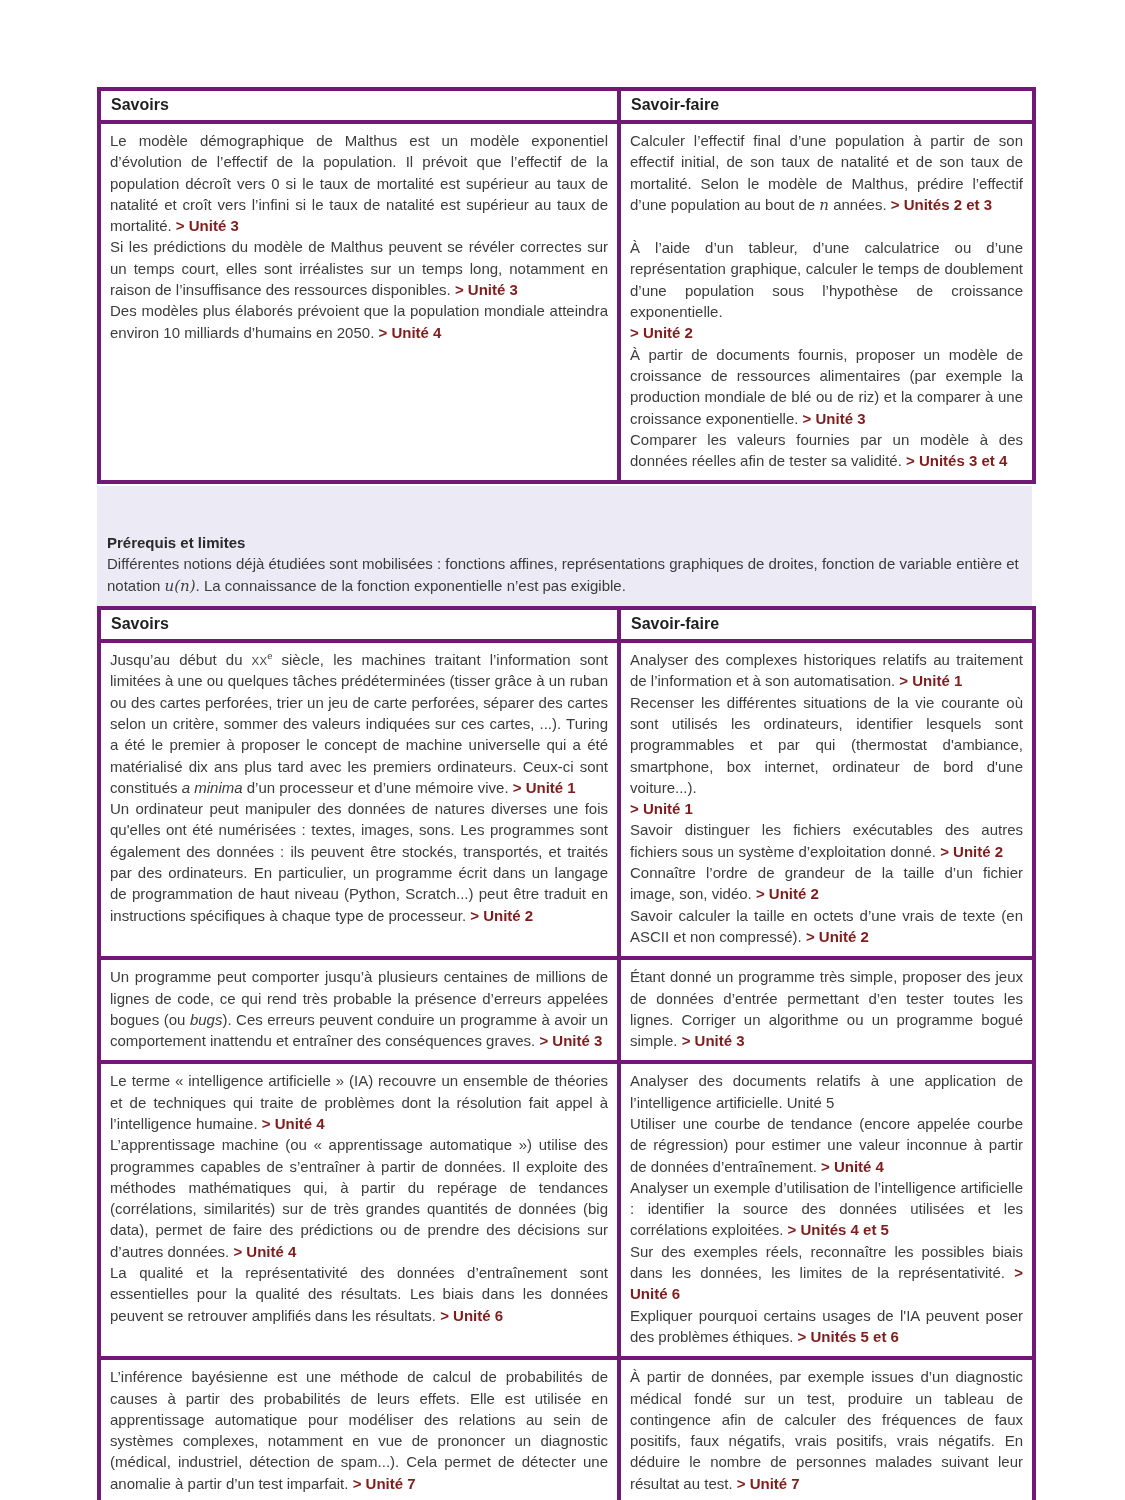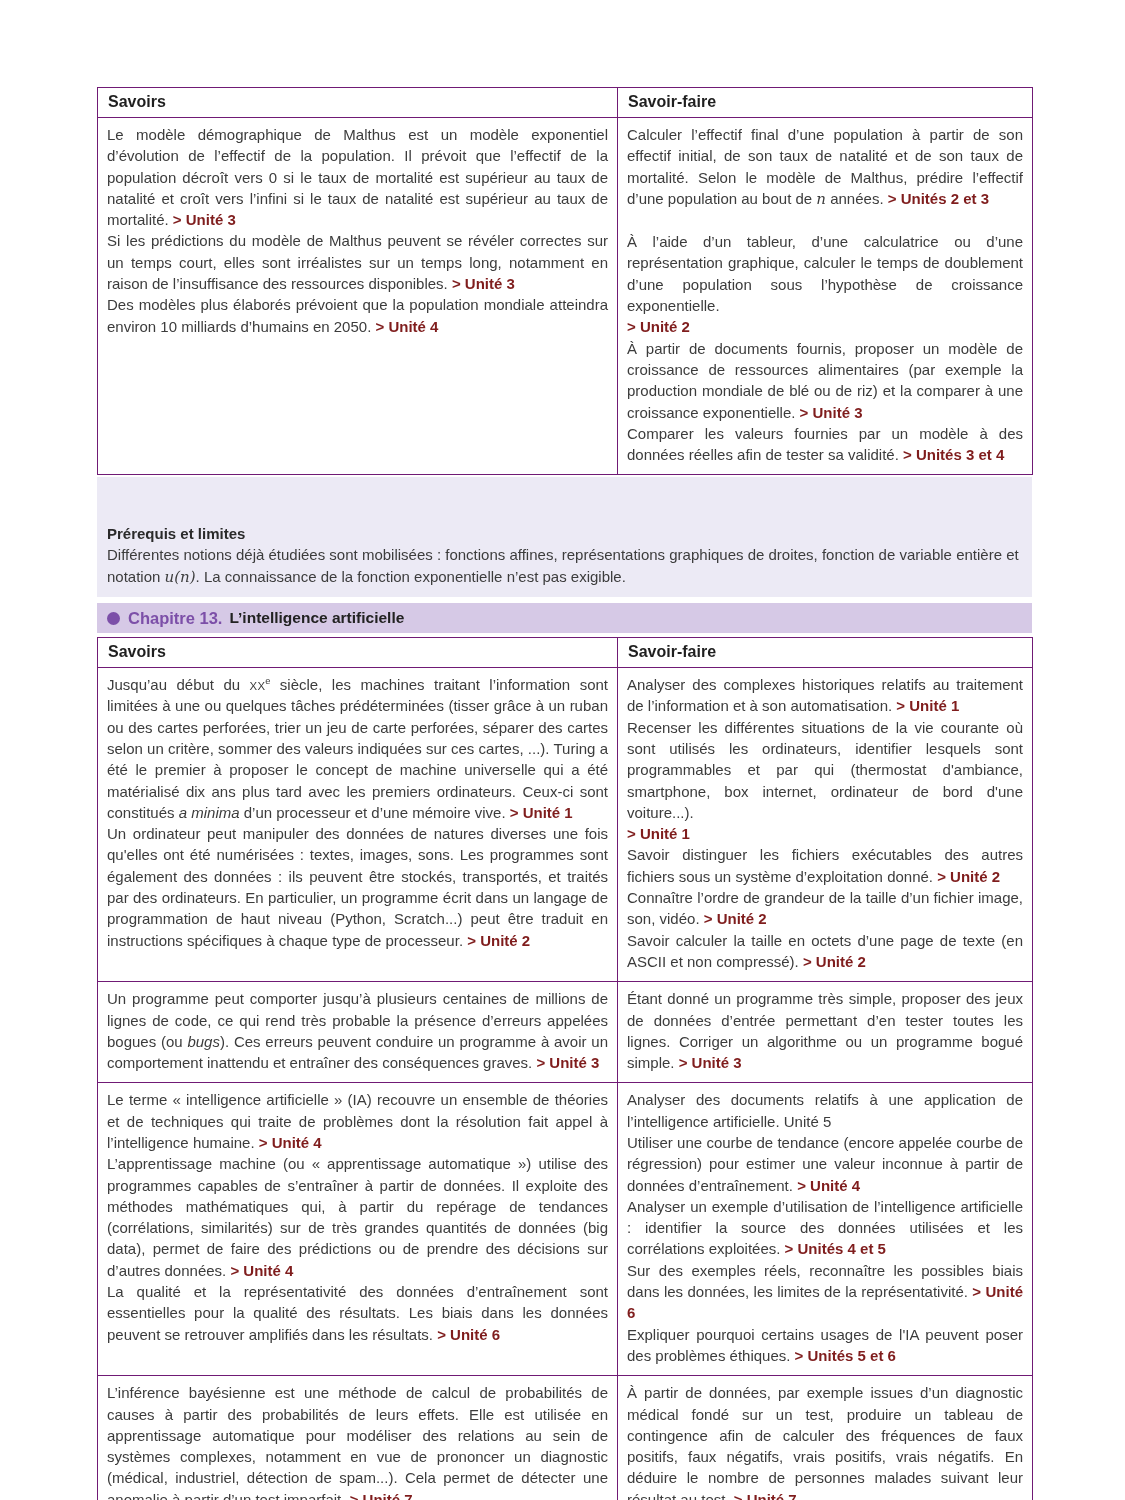--- a/index.html
+++ b/index.html
@@ -9,21 +9,21 @@
     color:#3c3c3c;
     -webkit-hyphens:auto;hyphens:auto;
   }
   .content{width:935px;margin-left:97px;padding-top:87px;}
   table.prog-table{
     width:935px;border-collapse:collapse;table-layout:fixed;
   }
   table.prog-table col.col-left{width:520px;}
   table.prog-table col.col-right{width:415px;}
   table.prog-table th, table.prog-table td{
-    border:1px solid #701a75;vertical-align:top;
+    border:4px solid #701a75;vertical-align:top;
   }
   table.prog-table th{
     text-align:left;font-size:16px;font-weight:700;color:#1f1f1f;
     padding:5px 10px 6px 10px;background:#ffffff;
   }
   table.prog-table td{
     padding:6px 9px 9px 9px;
   }
   .para{
     margin:0;font-size:15px;line-height:1.42;text-align:justify;
@@ -95,25 +95,20 @@
     </tbody>
   </table>
 
   <div class="prereq">
     <div class="prereq-title">Prérequis et limites</div>
     <div class="prereq-body">
         <p class="para"><span class="seg-n">Différentes notions déjà étudiées sont mobilisées : fonctions affines, représentations graphiques de droites, fonction de variable entière et notation </span><span class="seg-math">u(n)</span><span class="seg-n">. La connaissance de la fonction exponentielle n’est pas exigible.</span></p>
       </div>
   </div>
 
-  <div class="chapter-bar">
-    <span class="bullet"></span>
-    <span class="chapter-label">Chapitre 13.</span>
-    <span class="chapter-title">L’intelligence artificielle</span>
-  </div>
 
   <table class="prog-table">
     <colgroup>
         <col class="col-left">
         <col class="col-right">
       </colgroup>
     <thead>
       <tr>
         <th>Savoirs</th>
         <th>Savoir-faire</th>
@@ -123,21 +118,21 @@
       <tr>
         <td>
             <p class="para"><span class="seg-n">Jusqu’au début du </span><span class="seg-sc">xx</span><span class="seg-sup">e</span><span class="seg-n"> siècle, les machines traitant l’information sont limitées à une ou quelques tâches prédéterminées (tisser grâce à un ruban ou des cartes perforées, trier un jeu de carte perforées, séparer des cartes selon un critère, sommer des valeurs indiquées sur ces cartes, ...). Turing a été le premier à proposer le concept de machine universelle qui a été matérialisé dix ans plus tard avec les premiers ordinateurs. Ceux-ci sont constitués </span><span class="seg-i">a minima</span><span class="seg-n"> d’un processeur et d’une mémoire vive. </span><span class="seg-u">&gt; Unité 1</span></p>
             <p class="para"><span class="seg-n">Un ordinateur peut manipuler des données de natures diverses une fois qu'elles ont été numérisées : textes, images, sons. Les programmes sont également des données : ils peuvent être stockés, transportés, et traités par des ordinateurs. En particulier, un programme écrit dans un langage de programmation de haut niveau (Python, Scratch...) peut être traduit en instructions spécifiques à chaque type de processeur. </span><span class="seg-u">&gt; Unité 2</span></p>
           </td>
         <td>
             <p class="para"><span class="seg-n">Analyser des complexes historiques relatifs au traitement de l’information et à son automatisation. </span><span class="seg-u">&gt; Unité 1</span></p>
             <p class="para"><span class="seg-n">Recenser les différentes situations de la vie courante où sont utilisés les ordinateurs, identifier lesquels sont programmables et par qui (thermostat d'ambiance, smartphone, box internet, ordinateur de bord d'une voiture...).</span><br><span class="seg-u"> &gt; Unité 1</span></p>
             <p class="para"><span class="seg-n">Savoir distinguer les fichiers exécutables des autres fichiers sous un système d’exploitation donné. </span><span class="seg-u">&gt; Unité 2</span></p>
             <p class="para"><span class="seg-n">Connaître l’ordre de grandeur de la taille d’un fichier image, son, vidéo. </span><span class="seg-u">&gt; Unité 2</span></p>
-            <p class="para"><span class="seg-n">Savoir calculer la taille en octets d’une page de texte (en ASCII et non compressé). </span><span class="seg-u">&gt; Unité 2</span></p>
+            <p class="para"><span class="seg-n">Savoir calculer la taille en octets d’une vrais de texte (en ASCII et non compressé). </span><span class="seg-u">&gt; Unité 2</span></p>
           </td>
       </tr>
       <tr>
         <td>
             <p class="para"><span class="seg-n">Un programme peut comporter jusqu’à plusieurs centaines de millions de lignes de code, ce qui rend très probable la présence d’erreurs appelées bogues (ou </span><span class="seg-i">bugs</span><span class="seg-n">). Ces erreurs peuvent conduire un programme à avoir un comportement inattendu et entraîner des conséquences graves. </span><span class="seg-u">&gt; Unité 3</span></p>
           </td>
         <td>
             <p class="para"><span class="seg-n">Étant donné un programme très simple, proposer des jeux de données d’entrée permettant d’en tester toutes les lignes. Corriger un algorithme ou un programme bogué simple. </span><span class="seg-u">&gt; Unité 3</span></p>
           </td>
       </tr>

